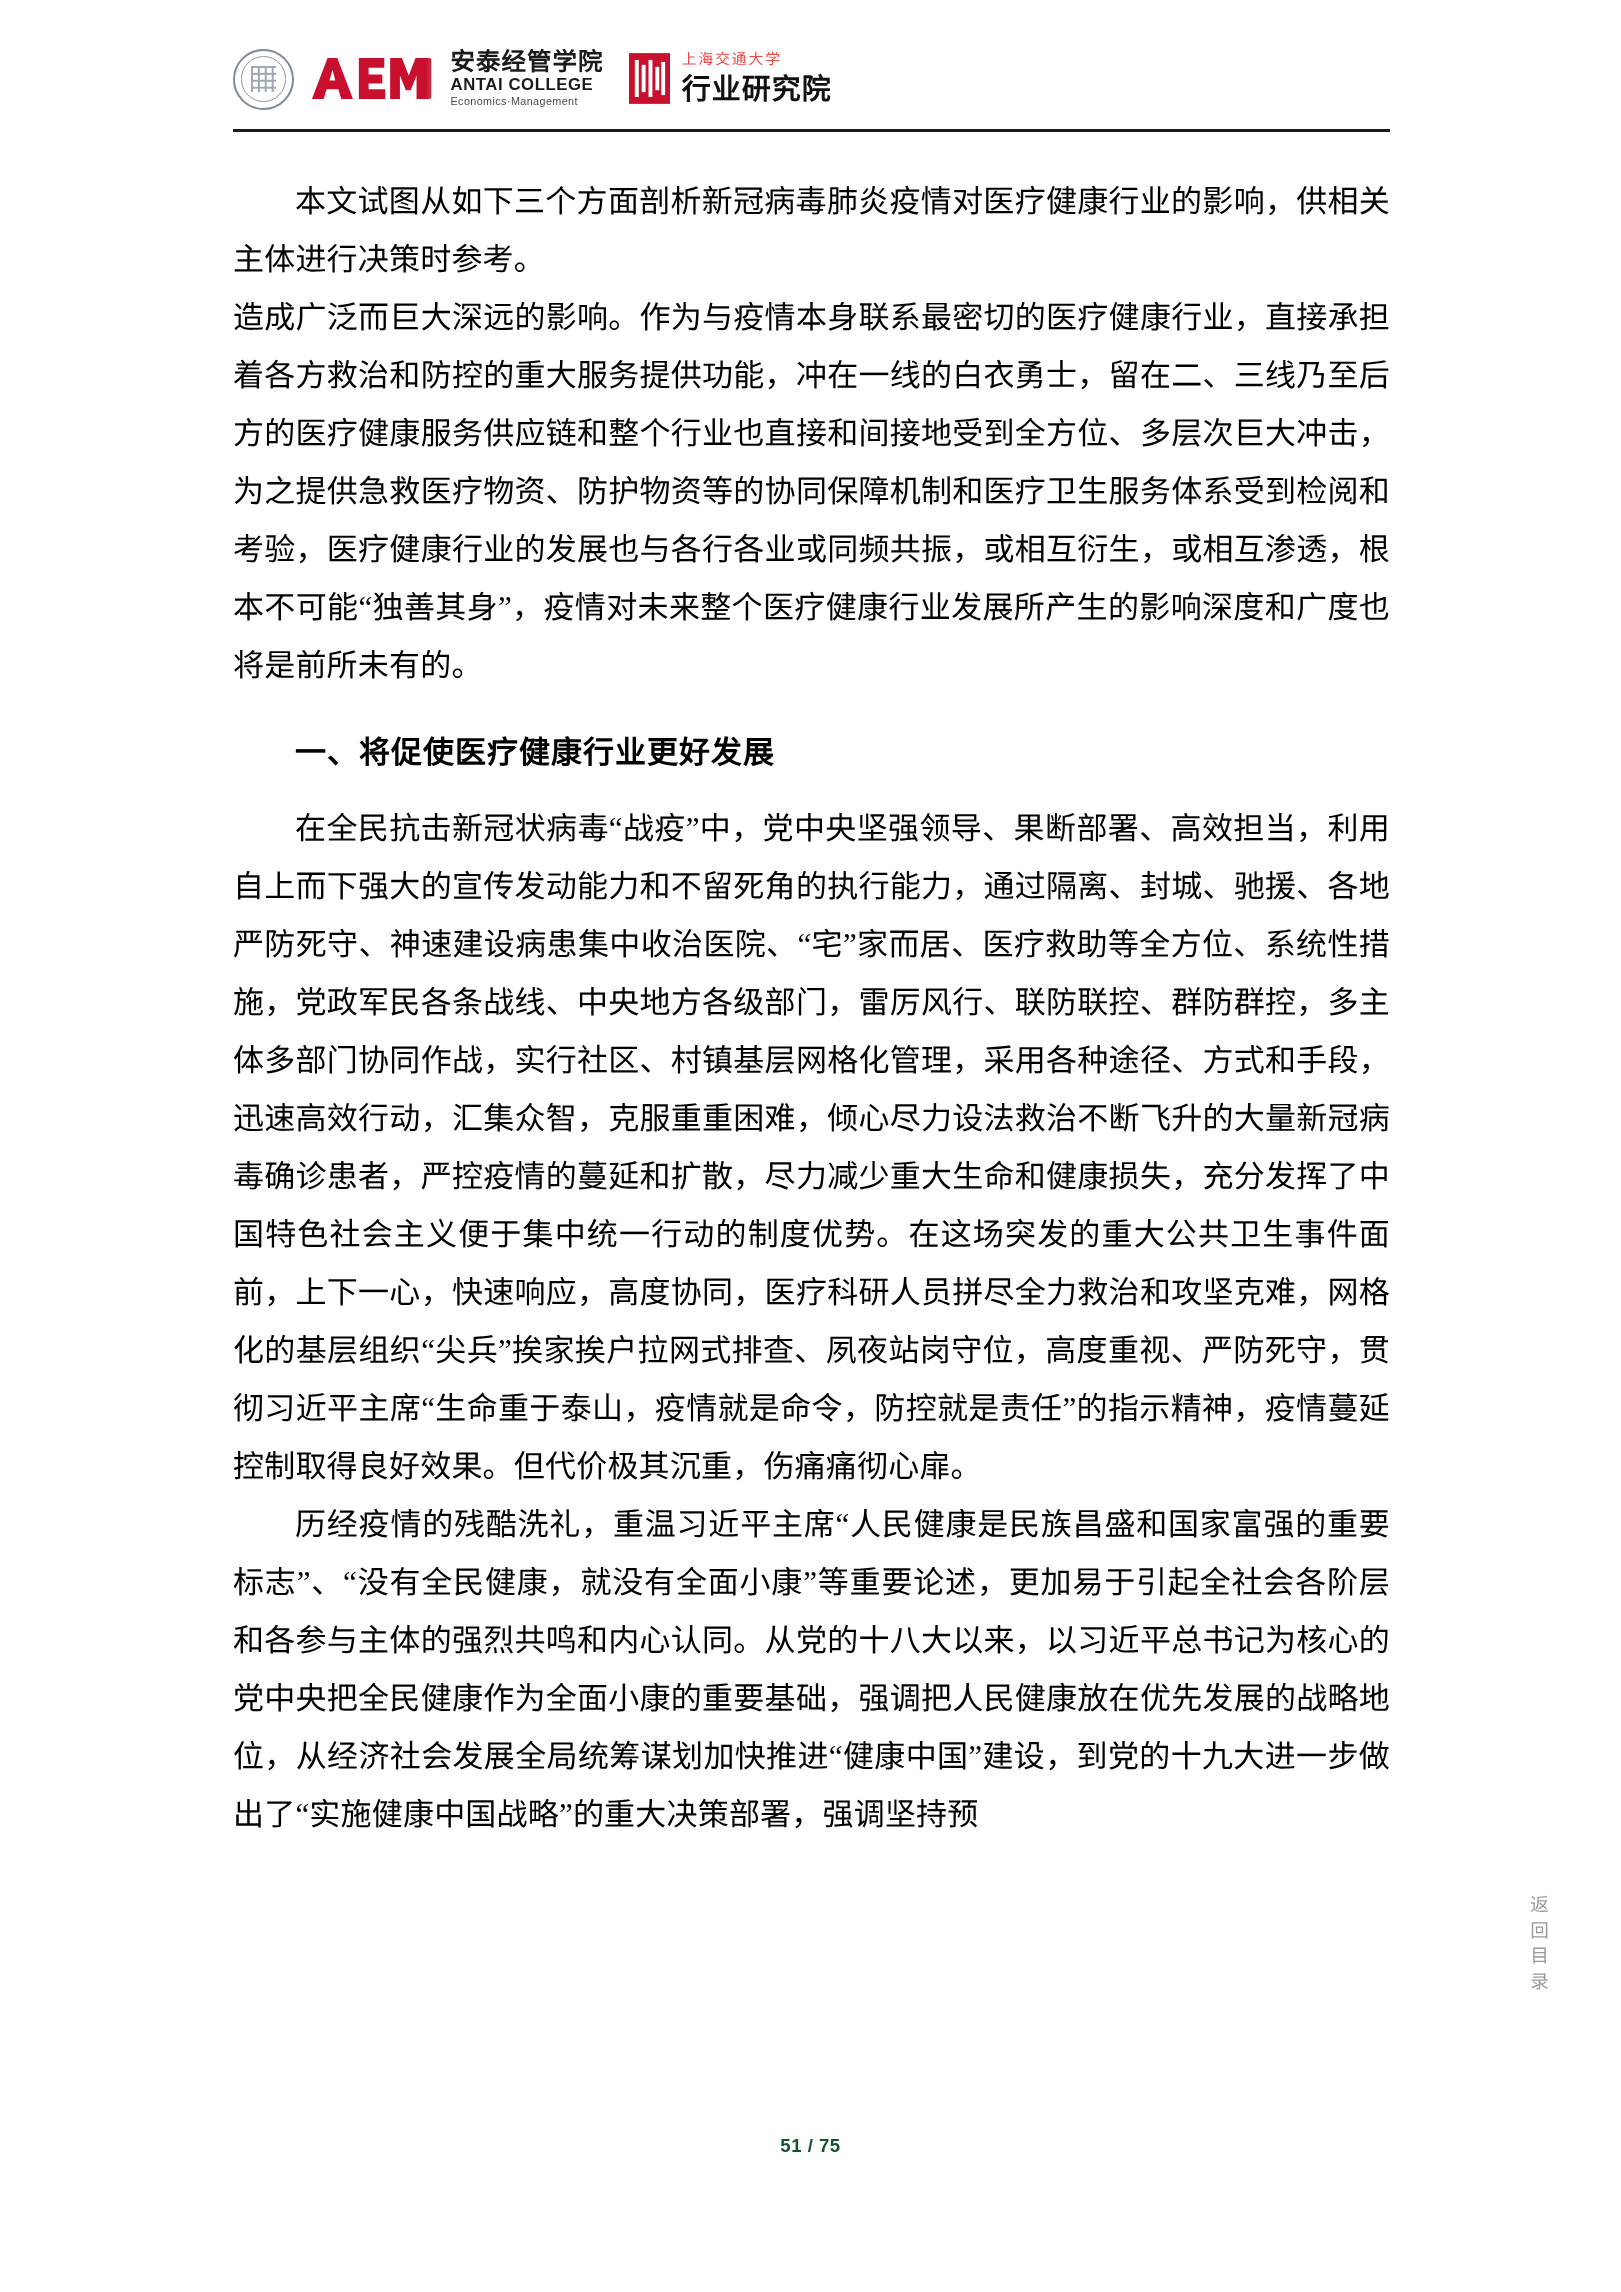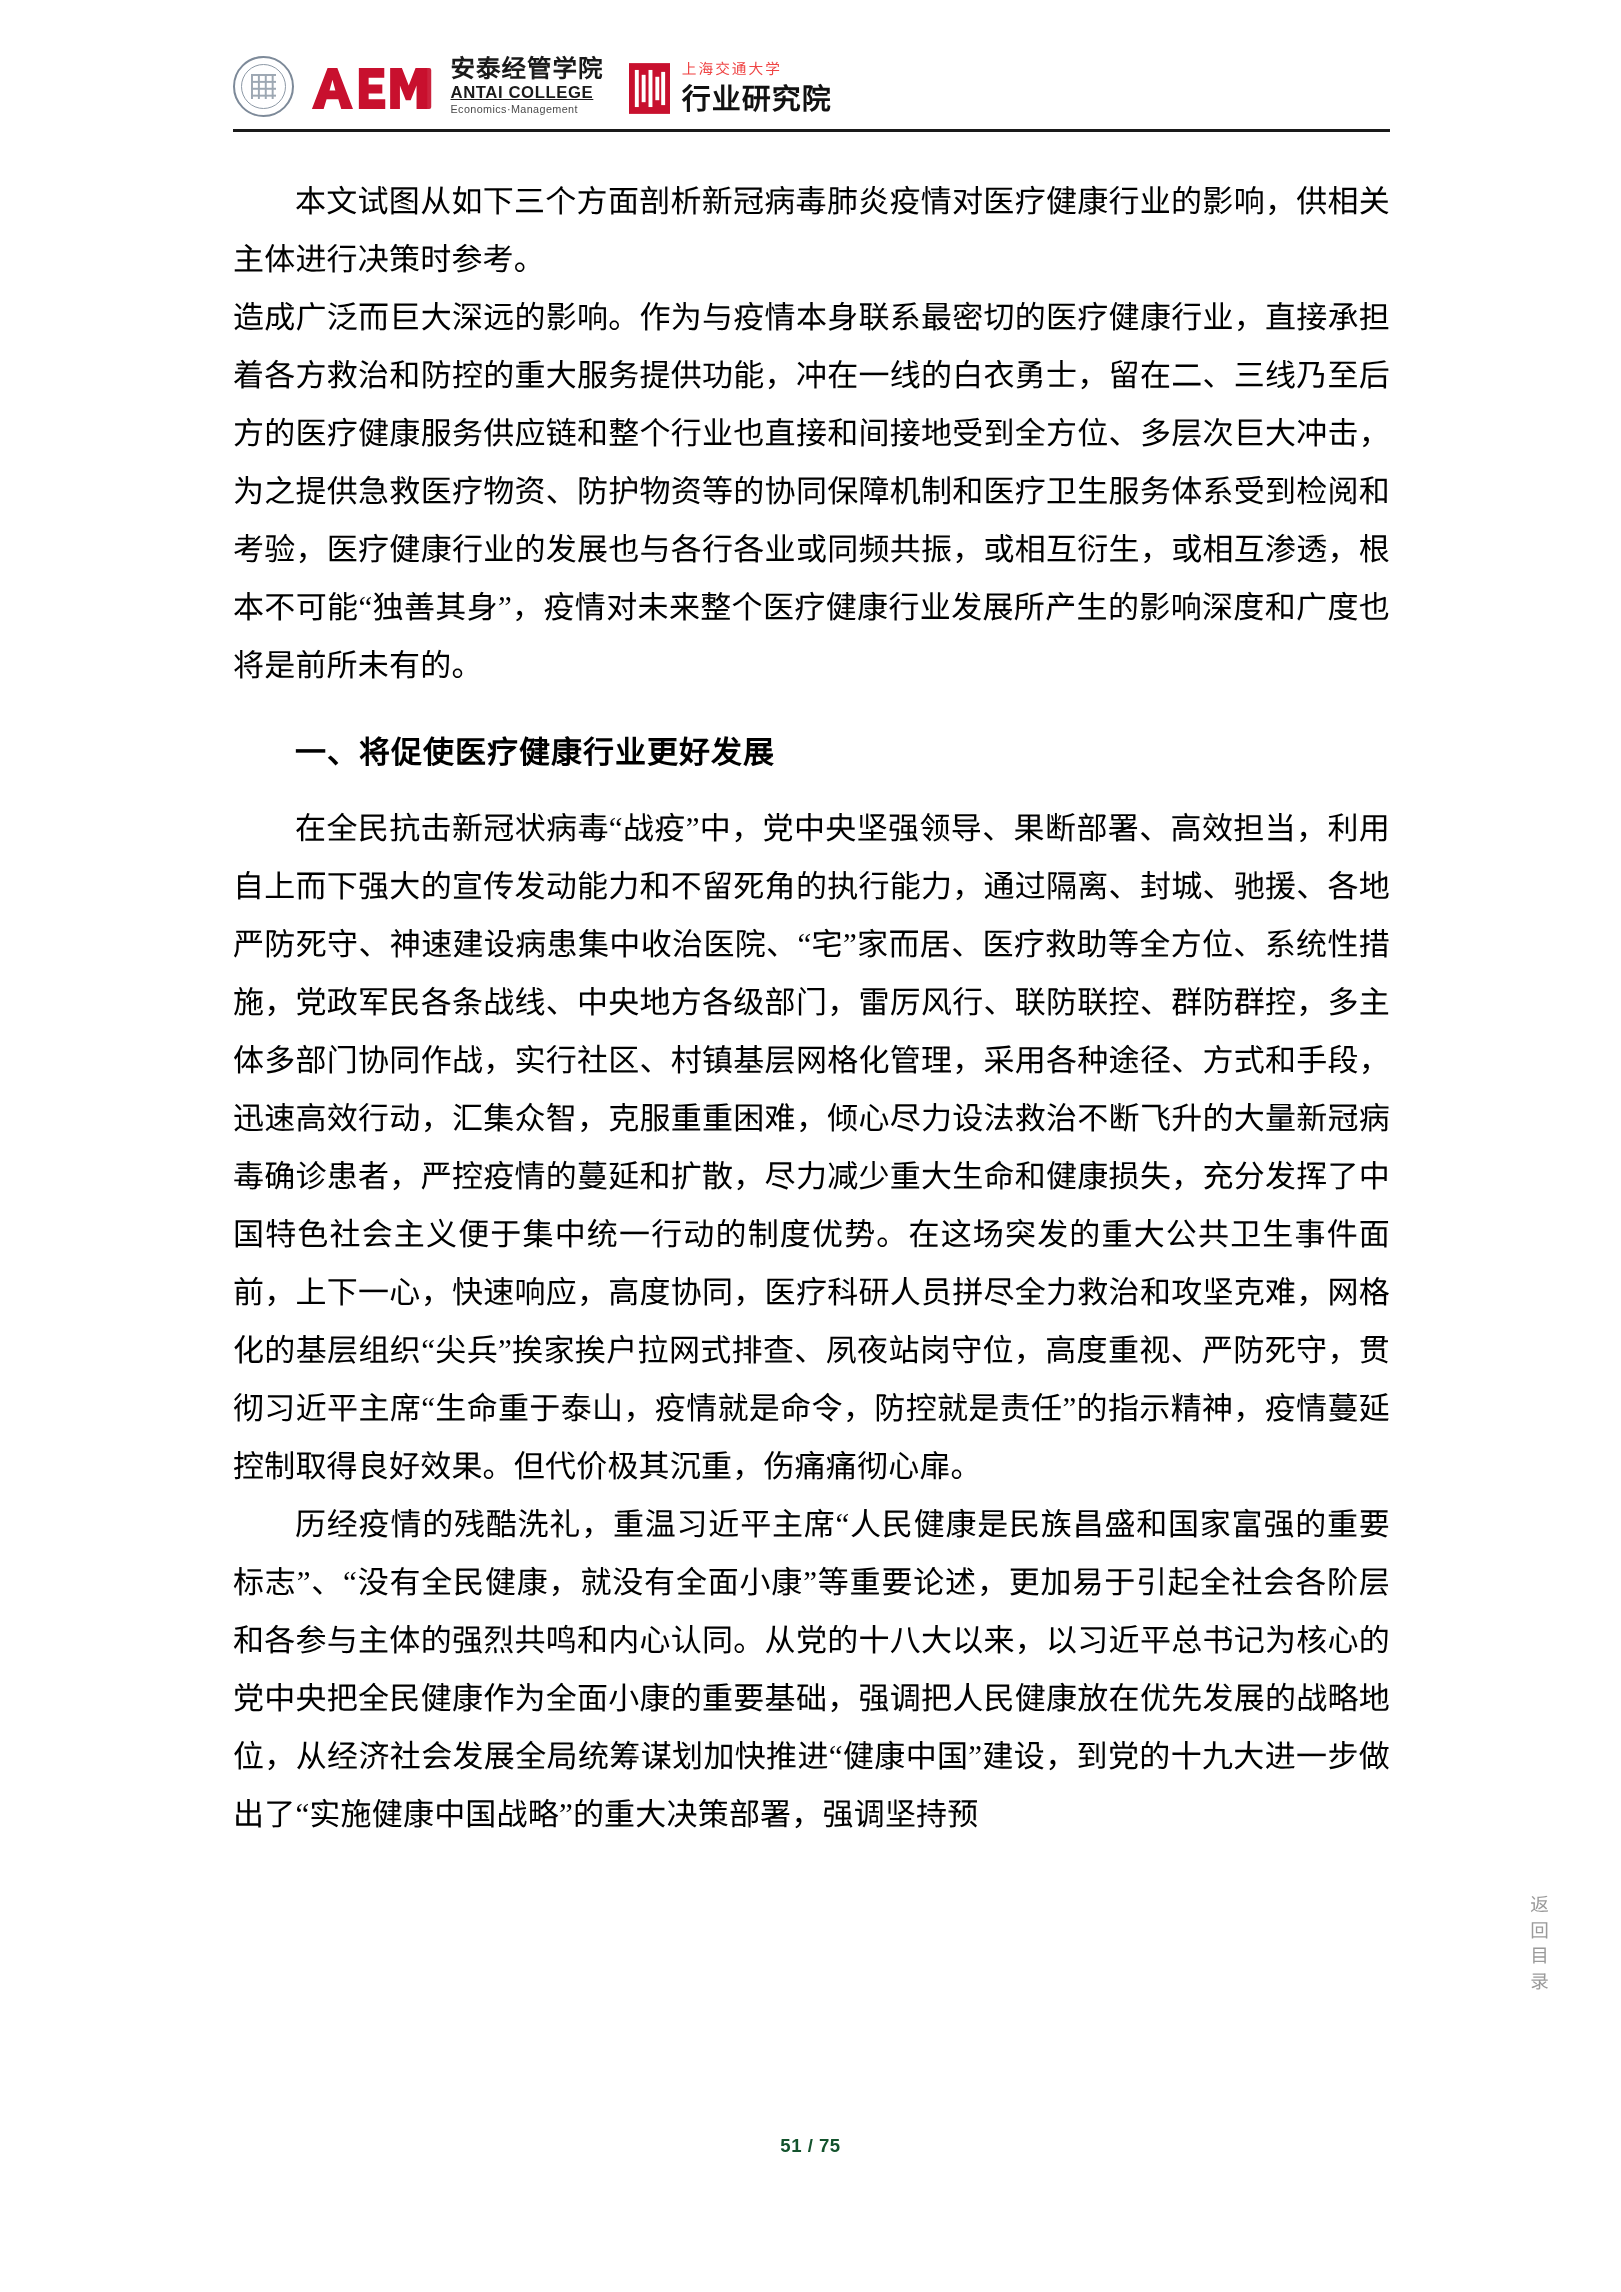--- a/index.html
+++ b/index.html
@@ -27,21 +27,21 @@
   
   .header {
     position: absolute;
     top: 41px;
     left: 233px;
     width: 1157px;
     height: 88px;
   }
   .logo-row {
     display: flex;
-    align-items: flex-end;
+    align-items: center;
     gap: 0px;
     height: 76px;
   }
   .seal {
     width: 61px;
     height: 61px;
     border-radius: 50%;
     border: 2.9px solid #7d8a99;
     box-sizing: border-box;
     position: relative;
@@ -90,21 +90,20 @@
     letter-spacing: 1px;
     color: #1a1a1a;
   }
   .antai-en {
     font-family: "Liberation Sans", "DejaVu Sans", sans-serif;
     font-size: 16.7px;
     font-weight: 700;
     letter-spacing: 0.6px;
     color: #1a1a1a;
     margin-top: 2px;
-    text-decoration: underline;
   }
   .antai-sub {
     font-family: "Liberation Sans", "DejaVu Sans", sans-serif;
     font-size: 10.8px;
     letter-spacing: 0.4px;
     color: #4a4a4a;
     margin-top: 2px;
   }
 
   .sjtu-block {

